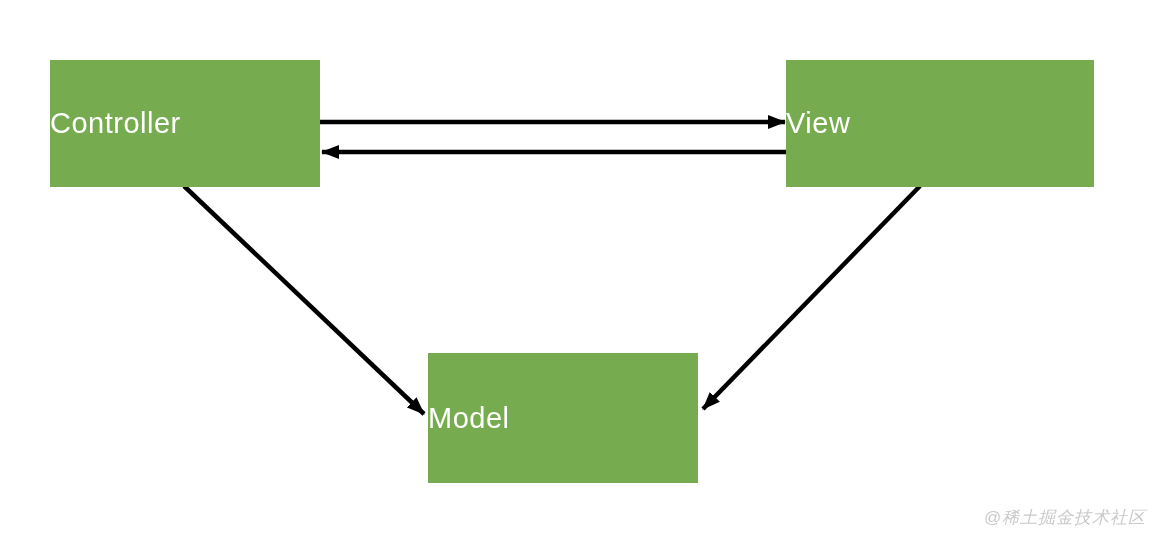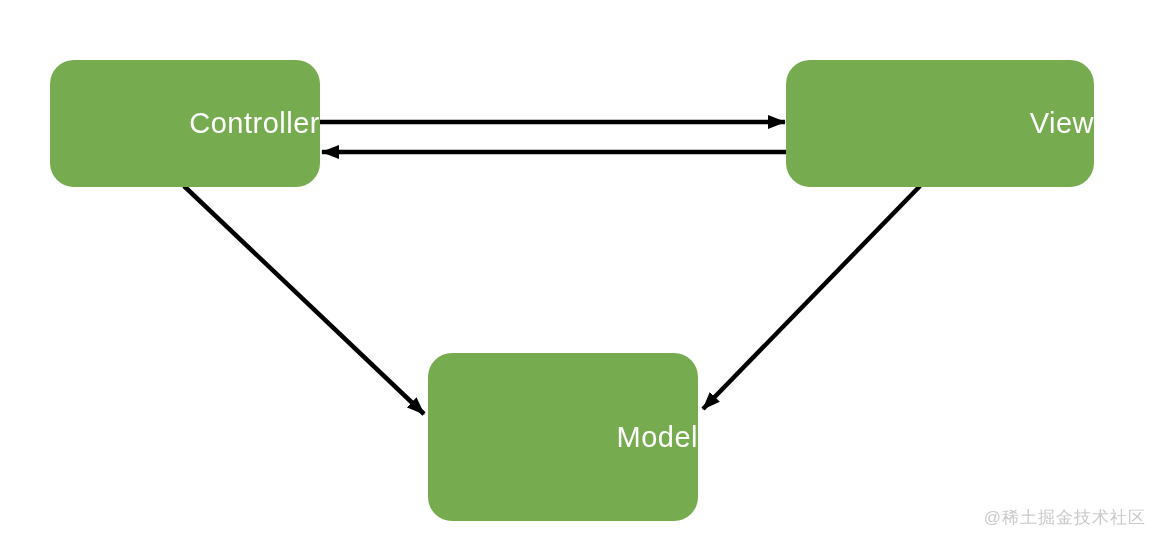--- a/index.html
+++ b/index.html
@@ -30,34 +30,34 @@
   .arrows line {
     stroke: var(--arrow-color);
     stroke-width: 4.5;
   }
   .node {
     position: absolute;
     background: var(--node-fill);
     color: var(--node-text);
     display: flex;
     align-items: center;
-    justify-content: flex-end;
+    justify-content: flex-start;
     font-size: 29px;
     letter-spacing: 0.5px;
-    border-radius: 24px;
   }
   .node-controller { left: 50px;  top: 60px;  width: 270px; height: 127px; }
   .node-view       { left: 786px; top: 60px;  width: 308px; height: 127px; }
-  .node-model      { left: 428px; top: 353px; width: 270px; height: 168px; }
+  .node-model      { left: 428px; top: 353px; width: 270px; height: 130px; }
   .watermark {
     position: absolute;
     right: 14px; bottom: 7px;
     font-size: 17px;
     color: var(--watermark-color);
     letter-spacing: 1px;
+    font-style: italic;
   }
 </style>
 </head>
 <body>
 
 <div class="canvas">
 
   <svg class="arrows" width="1160" height="536" viewBox="0 0 1160 536" xmlns="http://www.w3.org/2000/svg">
     <defs>
       <marker id="arrowhead" markerUnits="userSpaceOnUse" markerWidth="18" markerHeight="14" refX="17" refY="7" orient="auto">

